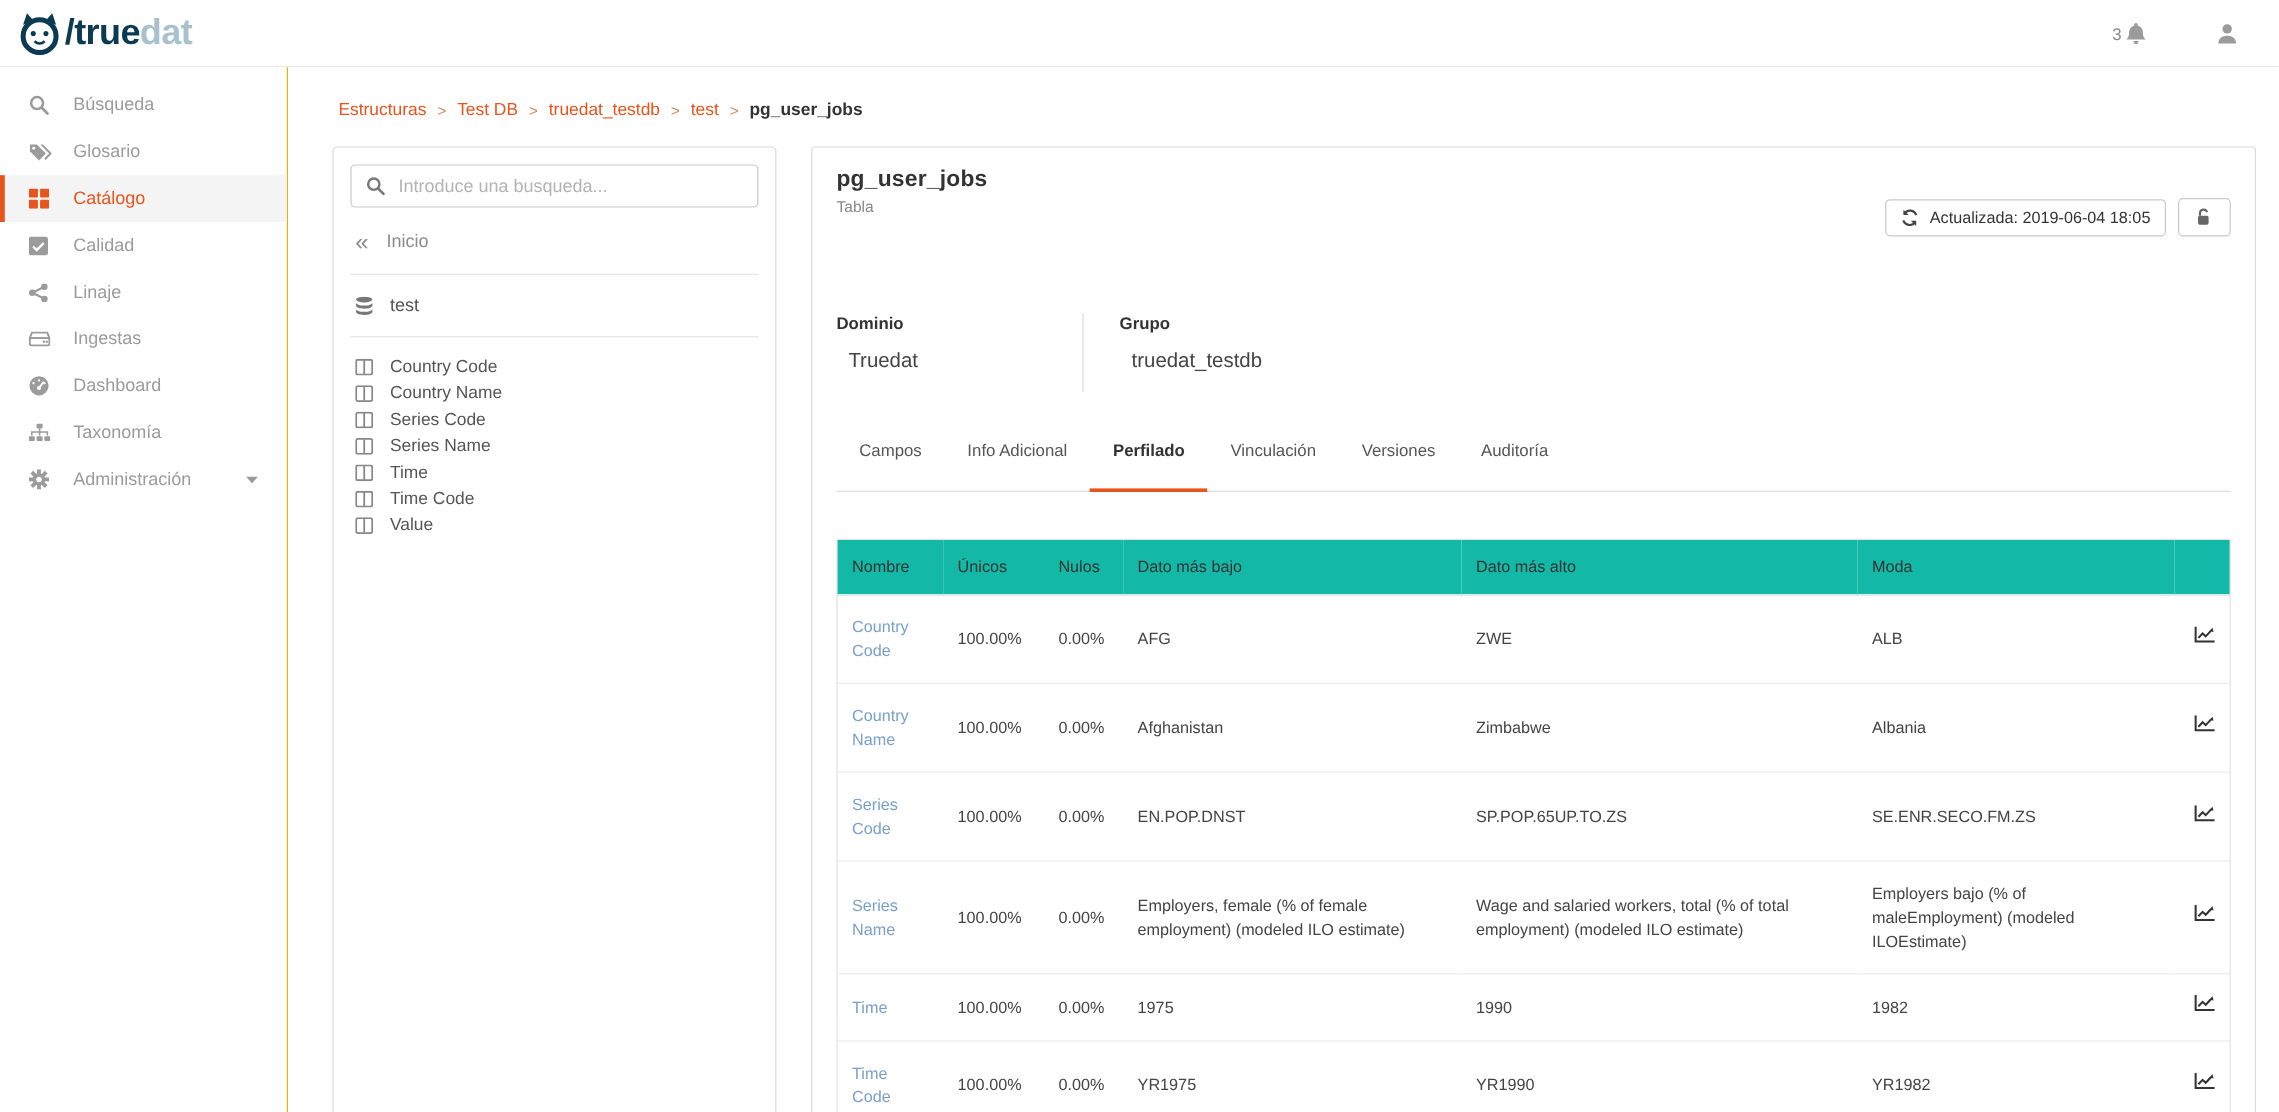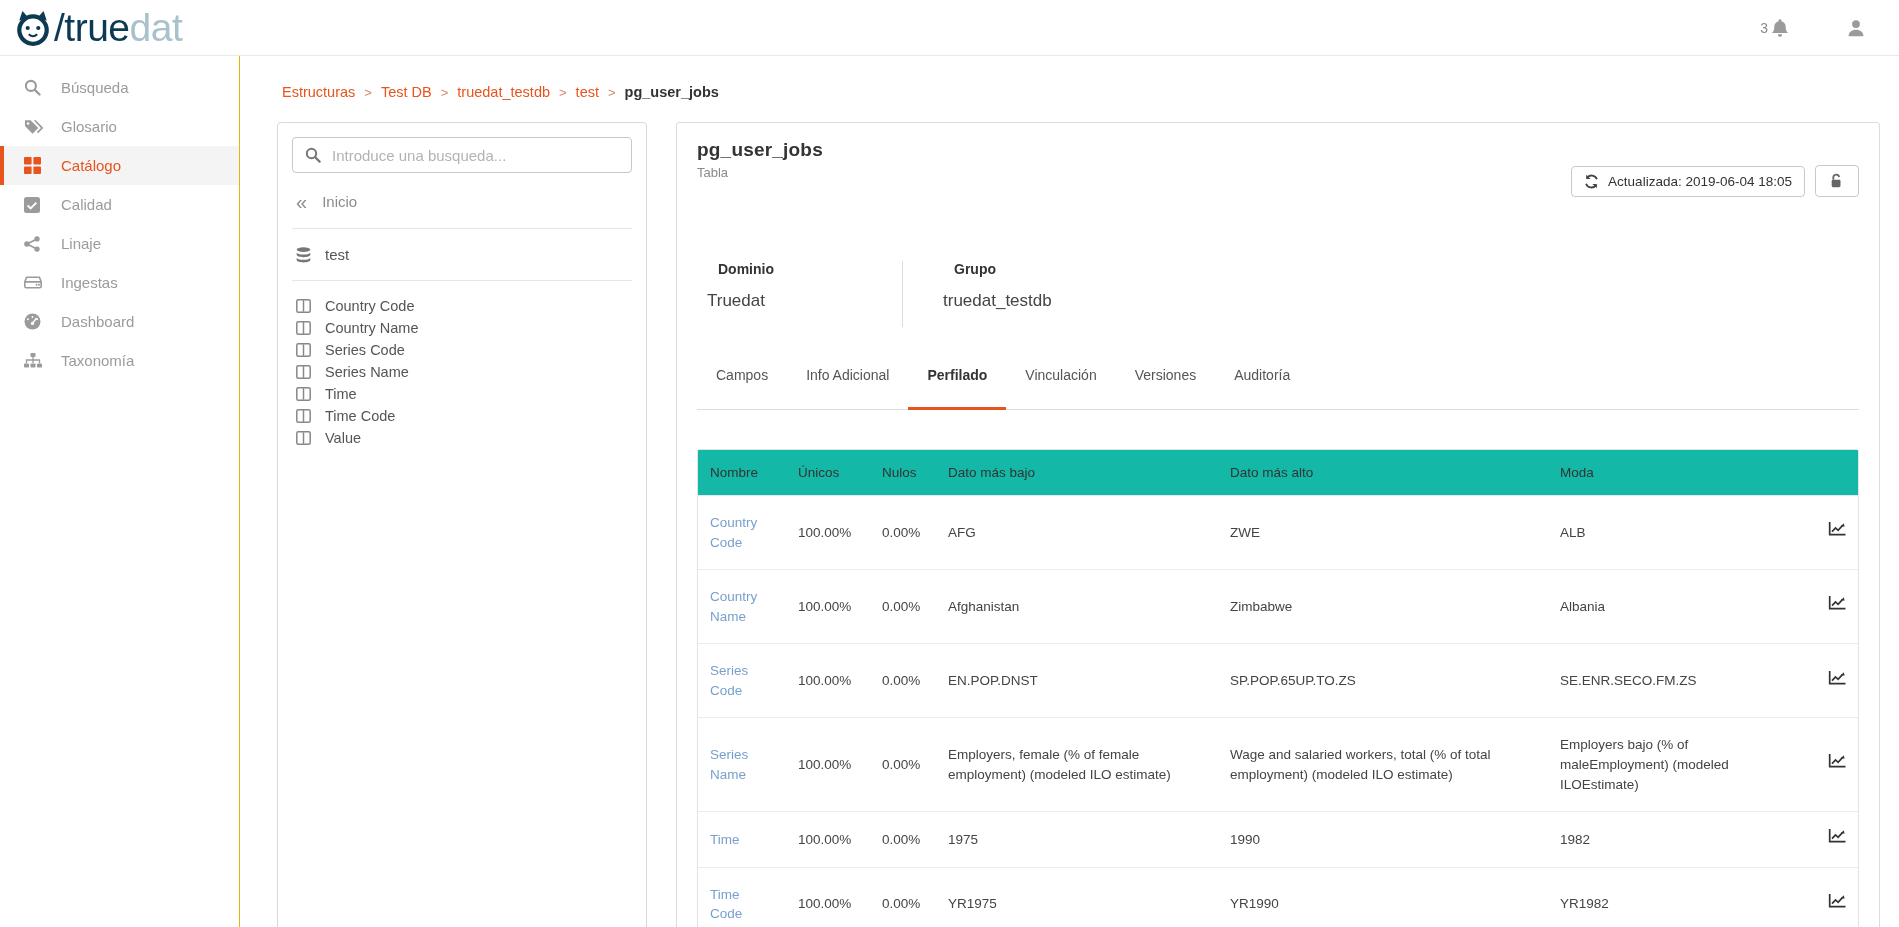--- a/index.html
+++ b/index.html
@@ -4,21 +4,21 @@
 <style>
   * { box-sizing: border-box; margin: 0; padding: 0; }
   html,body { width:1899px; height:927px; overflow:hidden; background:#fff;
     font-family:"Liberation Sans", sans-serif; color:#444; }
   .app { display:flex; flex-direction:column; height:100%; }
 
   
   .top-header { flex:0 0 56px; display:flex; align-items:center; justify-content:space-between;
     padding:0 34px 0 14px; border-bottom:1px solid #e9e9e9; background:#fff; }
   .logo { display:flex; align-items:center; gap:2px; cursor:pointer; }
-  .logo-text { font-size:39px; font-weight:400; letter-spacing:-.5px; line-height:1; }
+  .logo-text { font-size:30px; font-weight:700; letter-spacing:-.5px; line-height:1; }
   .logo-slash, .logo-true { color:#0b3a52; }
   .logo-dat { color:#a9c0cd; }
   .header-right { display:flex; align-items:center; gap:58px; }
   .notif { display:flex; align-items:center; gap:3px; color:#8a8a8a; font-size:14px; cursor:pointer; }
   .notif svg, .user-btn svg { fill:#9b9b9b; }
   .user-btn { cursor:pointer; display:flex; }
 
   
   .shell { flex:1; display:flex; min-height:0; }
 
@@ -73,21 +73,21 @@
   .btn { display:inline-flex; align-items:center; gap:9px; background:#fff; border:1px solid #c9c9c9;
     border-radius:4px; padding:7px 12px; font-size:13.5px; color:#333; cursor:pointer;
     font-family:"Liberation Sans", sans-serif; }
   .btn svg { fill:none; stroke:#444; }
   .btn-lock { padding:7px 13px; }
   .btn-lock svg { stroke:#666; }
 
   .domain-row { display:flex; margin:64px 20px 0; }
   .domain-cell { width:206px; border-right:1px solid #ddd; }
   .domain-cell.second { border-right:none; padding-left:30px; width:auto; }
-  .domain-label { font-size:14px; font-weight:700; color:#333;margin-left:21px; }
+  .domain-label { font-size:14px; font-weight:700; color:#333; }
   .domain-value { font-size:17px; color:#444; margin:14px 0 16px 10px; }
 
   .tabs { display:flex; margin:32px 20px 0; border-bottom:1px solid #ddd; }
   .tab { padding:8px 19px 24px; font-size:14px; color:#555; cursor:pointer; margin-bottom:-1px; }
   .tab.active { font-weight:700; color:#333; border-bottom:3px solid #e8541d; }
 
   .table-wrap { margin:39px 20px 0; }
   table.profile { width:100%; border-collapse:separate; border-spacing:0; table-layout:fixed;
     border:1px solid #e2e2e2; border-radius:3px; font-size:13.5px; }
   table.profile thead th { background:#14b8a6; text-align:left; font-weight:400; color:#333;
@@ -220,20 +220,40 @@
             <svg width="18" height="15" viewBox="0 0 18 15">
               <path d="M9 4v3M2.5 10V7h13v3M9 7v3" stroke="currentColor" stroke-width="1.3" fill="none"></path>
               <rect x="6.5" width="5" height="4" rx=".8"></rect>
               <rect y="10.5" width="5" height="4" rx=".8"></rect>
               <rect x="6.5" y="10.5" width="5" height="4" rx=".8"></rect>
               <rect x="13" y="10.5" width="5" height="4" rx=".8"></rect>
             </svg>
           </span>
           <span>Taxonomía</span>
         </div>
+        <div class="nav-item">
+          <span class="nicon">
+            <svg width="17" height="17" viewBox="-8.5 -8.5 17 17">
+              <g>
+                <rect x="-1.6" y="-8.5" width="3.2" height="17"></rect>
+                <rect x="-8.5" y="-1.6" width="17" height="3.2"></rect>
+                <rect x="-1.6" y="-8.5" width="3.2" height="17" transform="rotate(45)"></rect>
+                <rect x="-8.5" y="-1.6" width="17" height="3.2" transform="rotate(45)"></rect>
+                <circle r="5.2"></circle>
+              </g>
+              <circle r="2.3" fill="#fff"></circle>
+            </svg>
+          </span>
+          <span>Administración</span>
+          <span class="nav-caret">
+            <svg width="10" height="6" viewBox="0 0 10 6">
+              <path d="M0 0h10L5 6z"></path>
+            </svg>
+          </span>
+        </div>
       </nav>
 
     <main class="main">
       <div class="breadcrumb" id="breadcrumb">
           <span class="crumb-link">Estructuras</span>
           <span class="crumb-sep">&gt;</span>
           <span class="crumb-link">Test DB</span>
           <span class="crumb-sep">&gt;</span>
           <span class="crumb-link">truedat_testdb</span>
           <span class="crumb-sep">&gt;</span>

